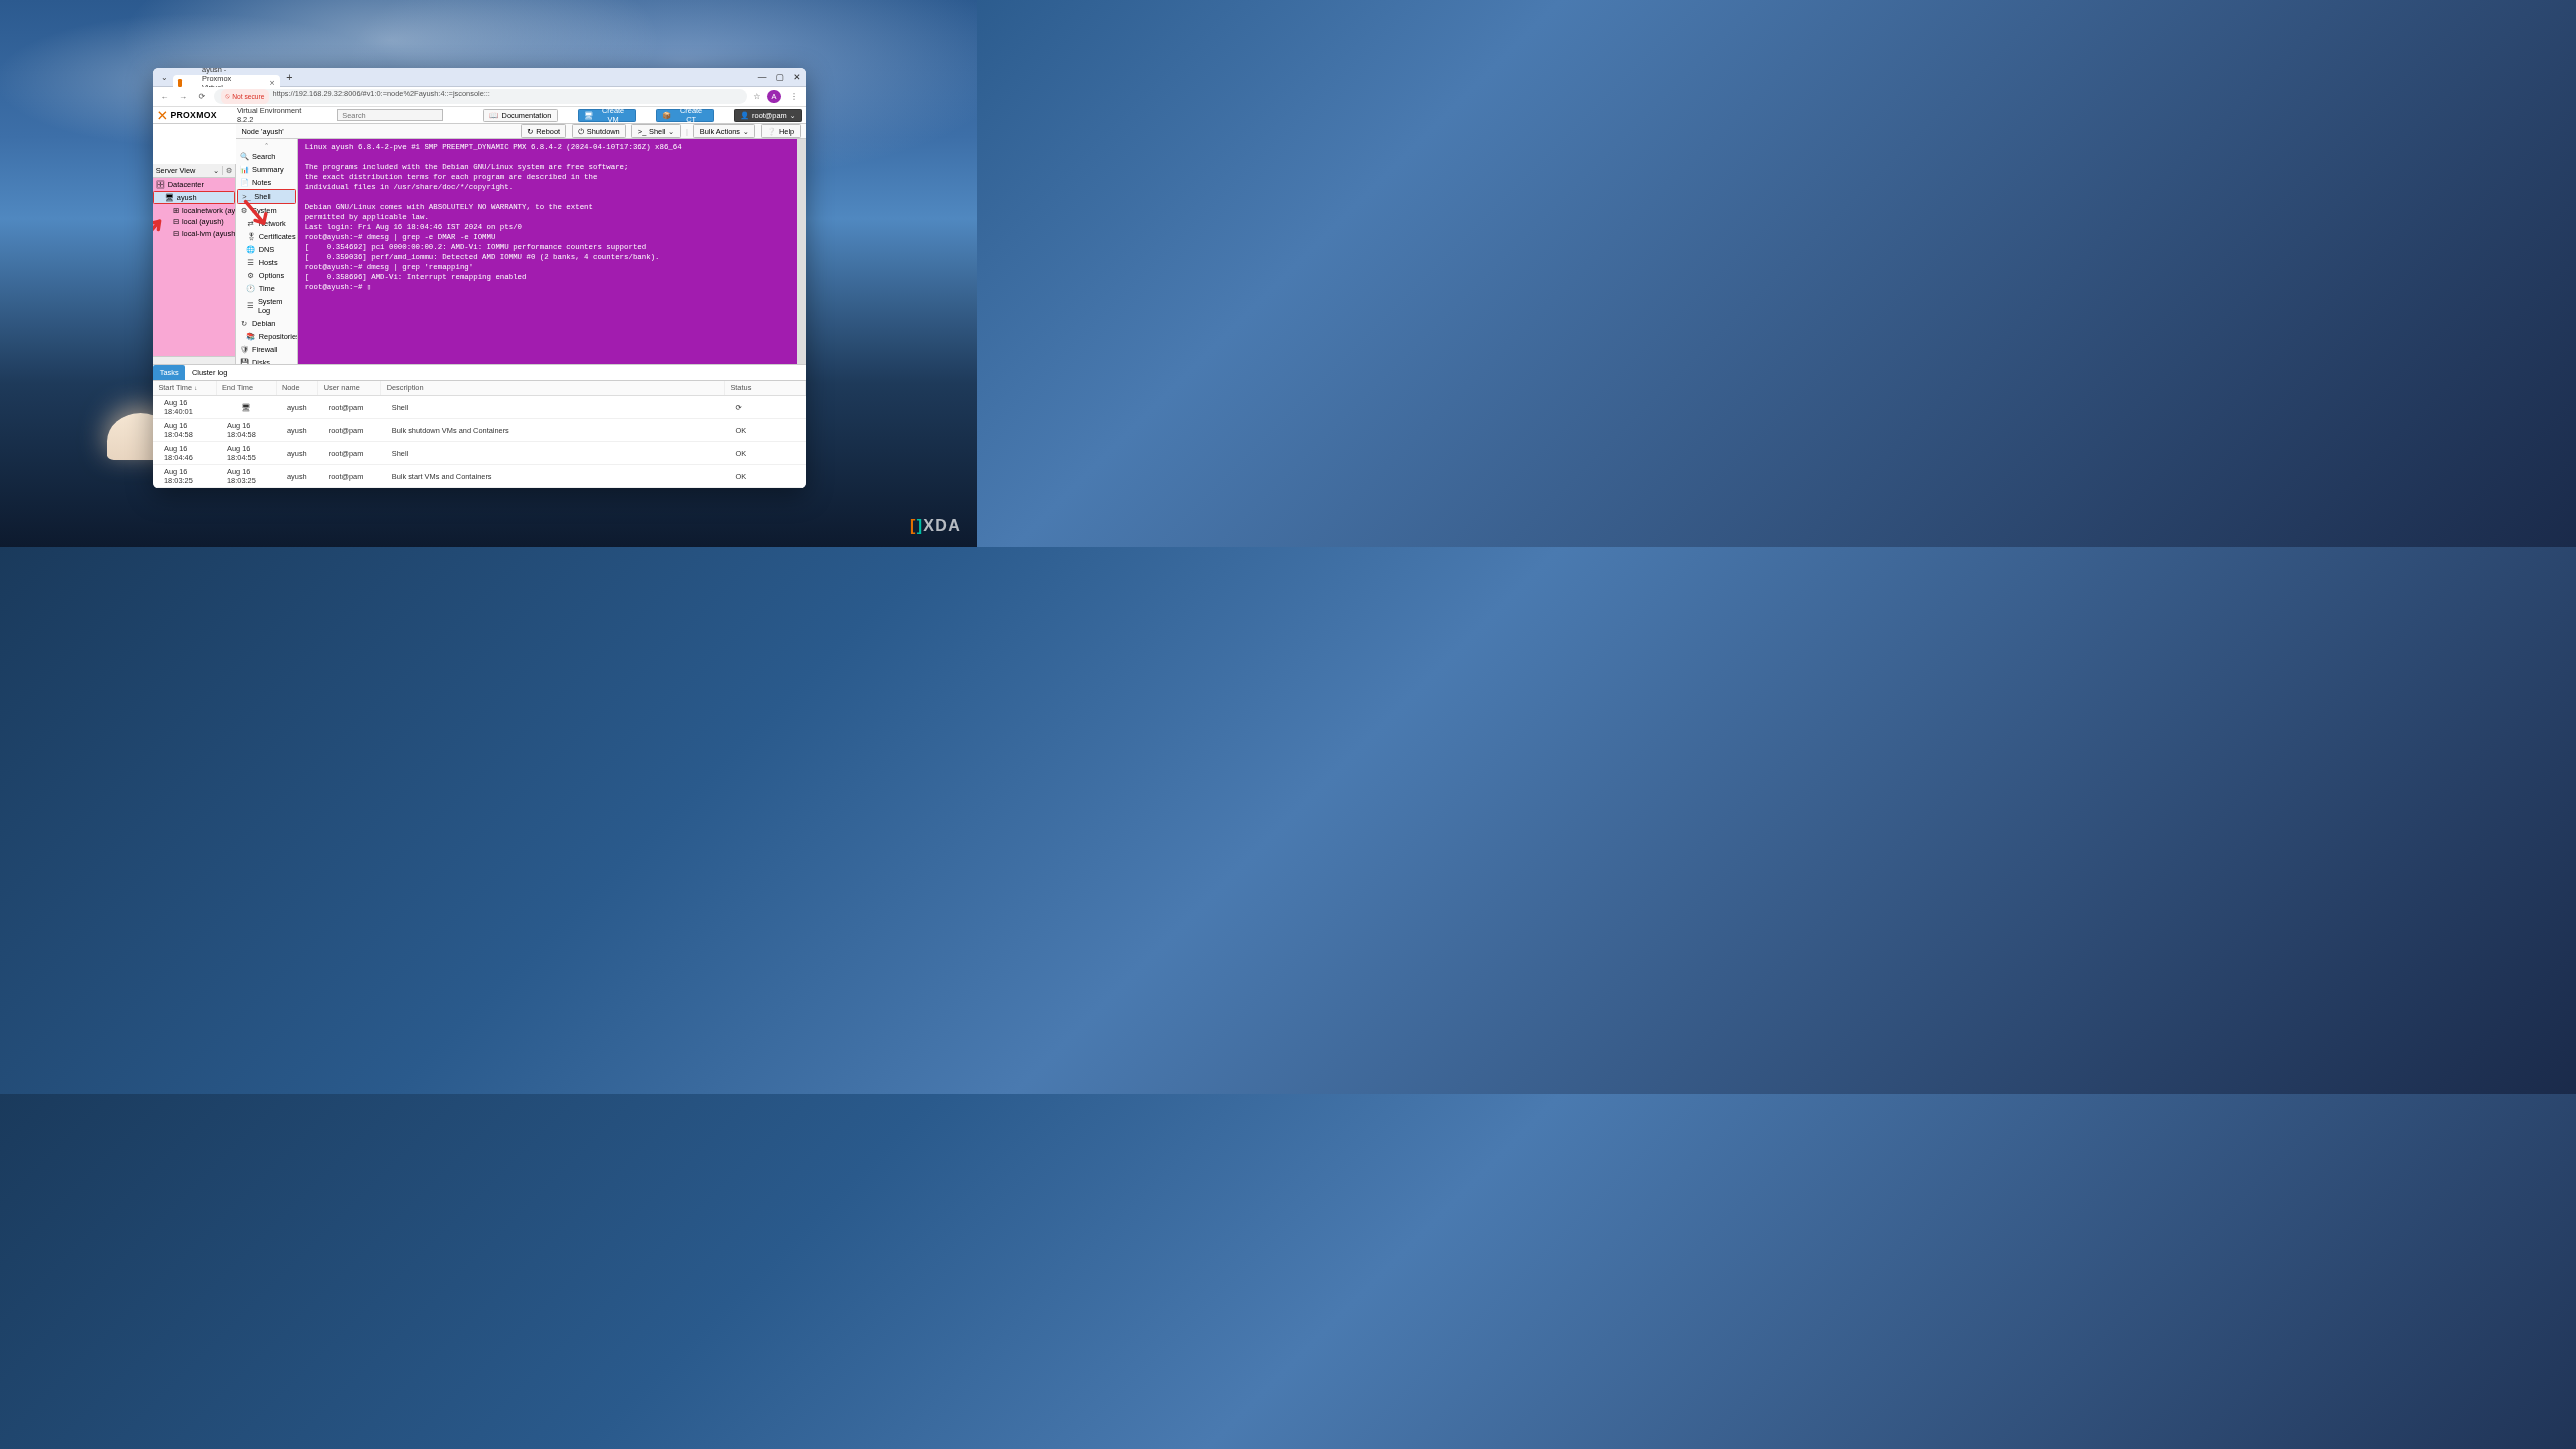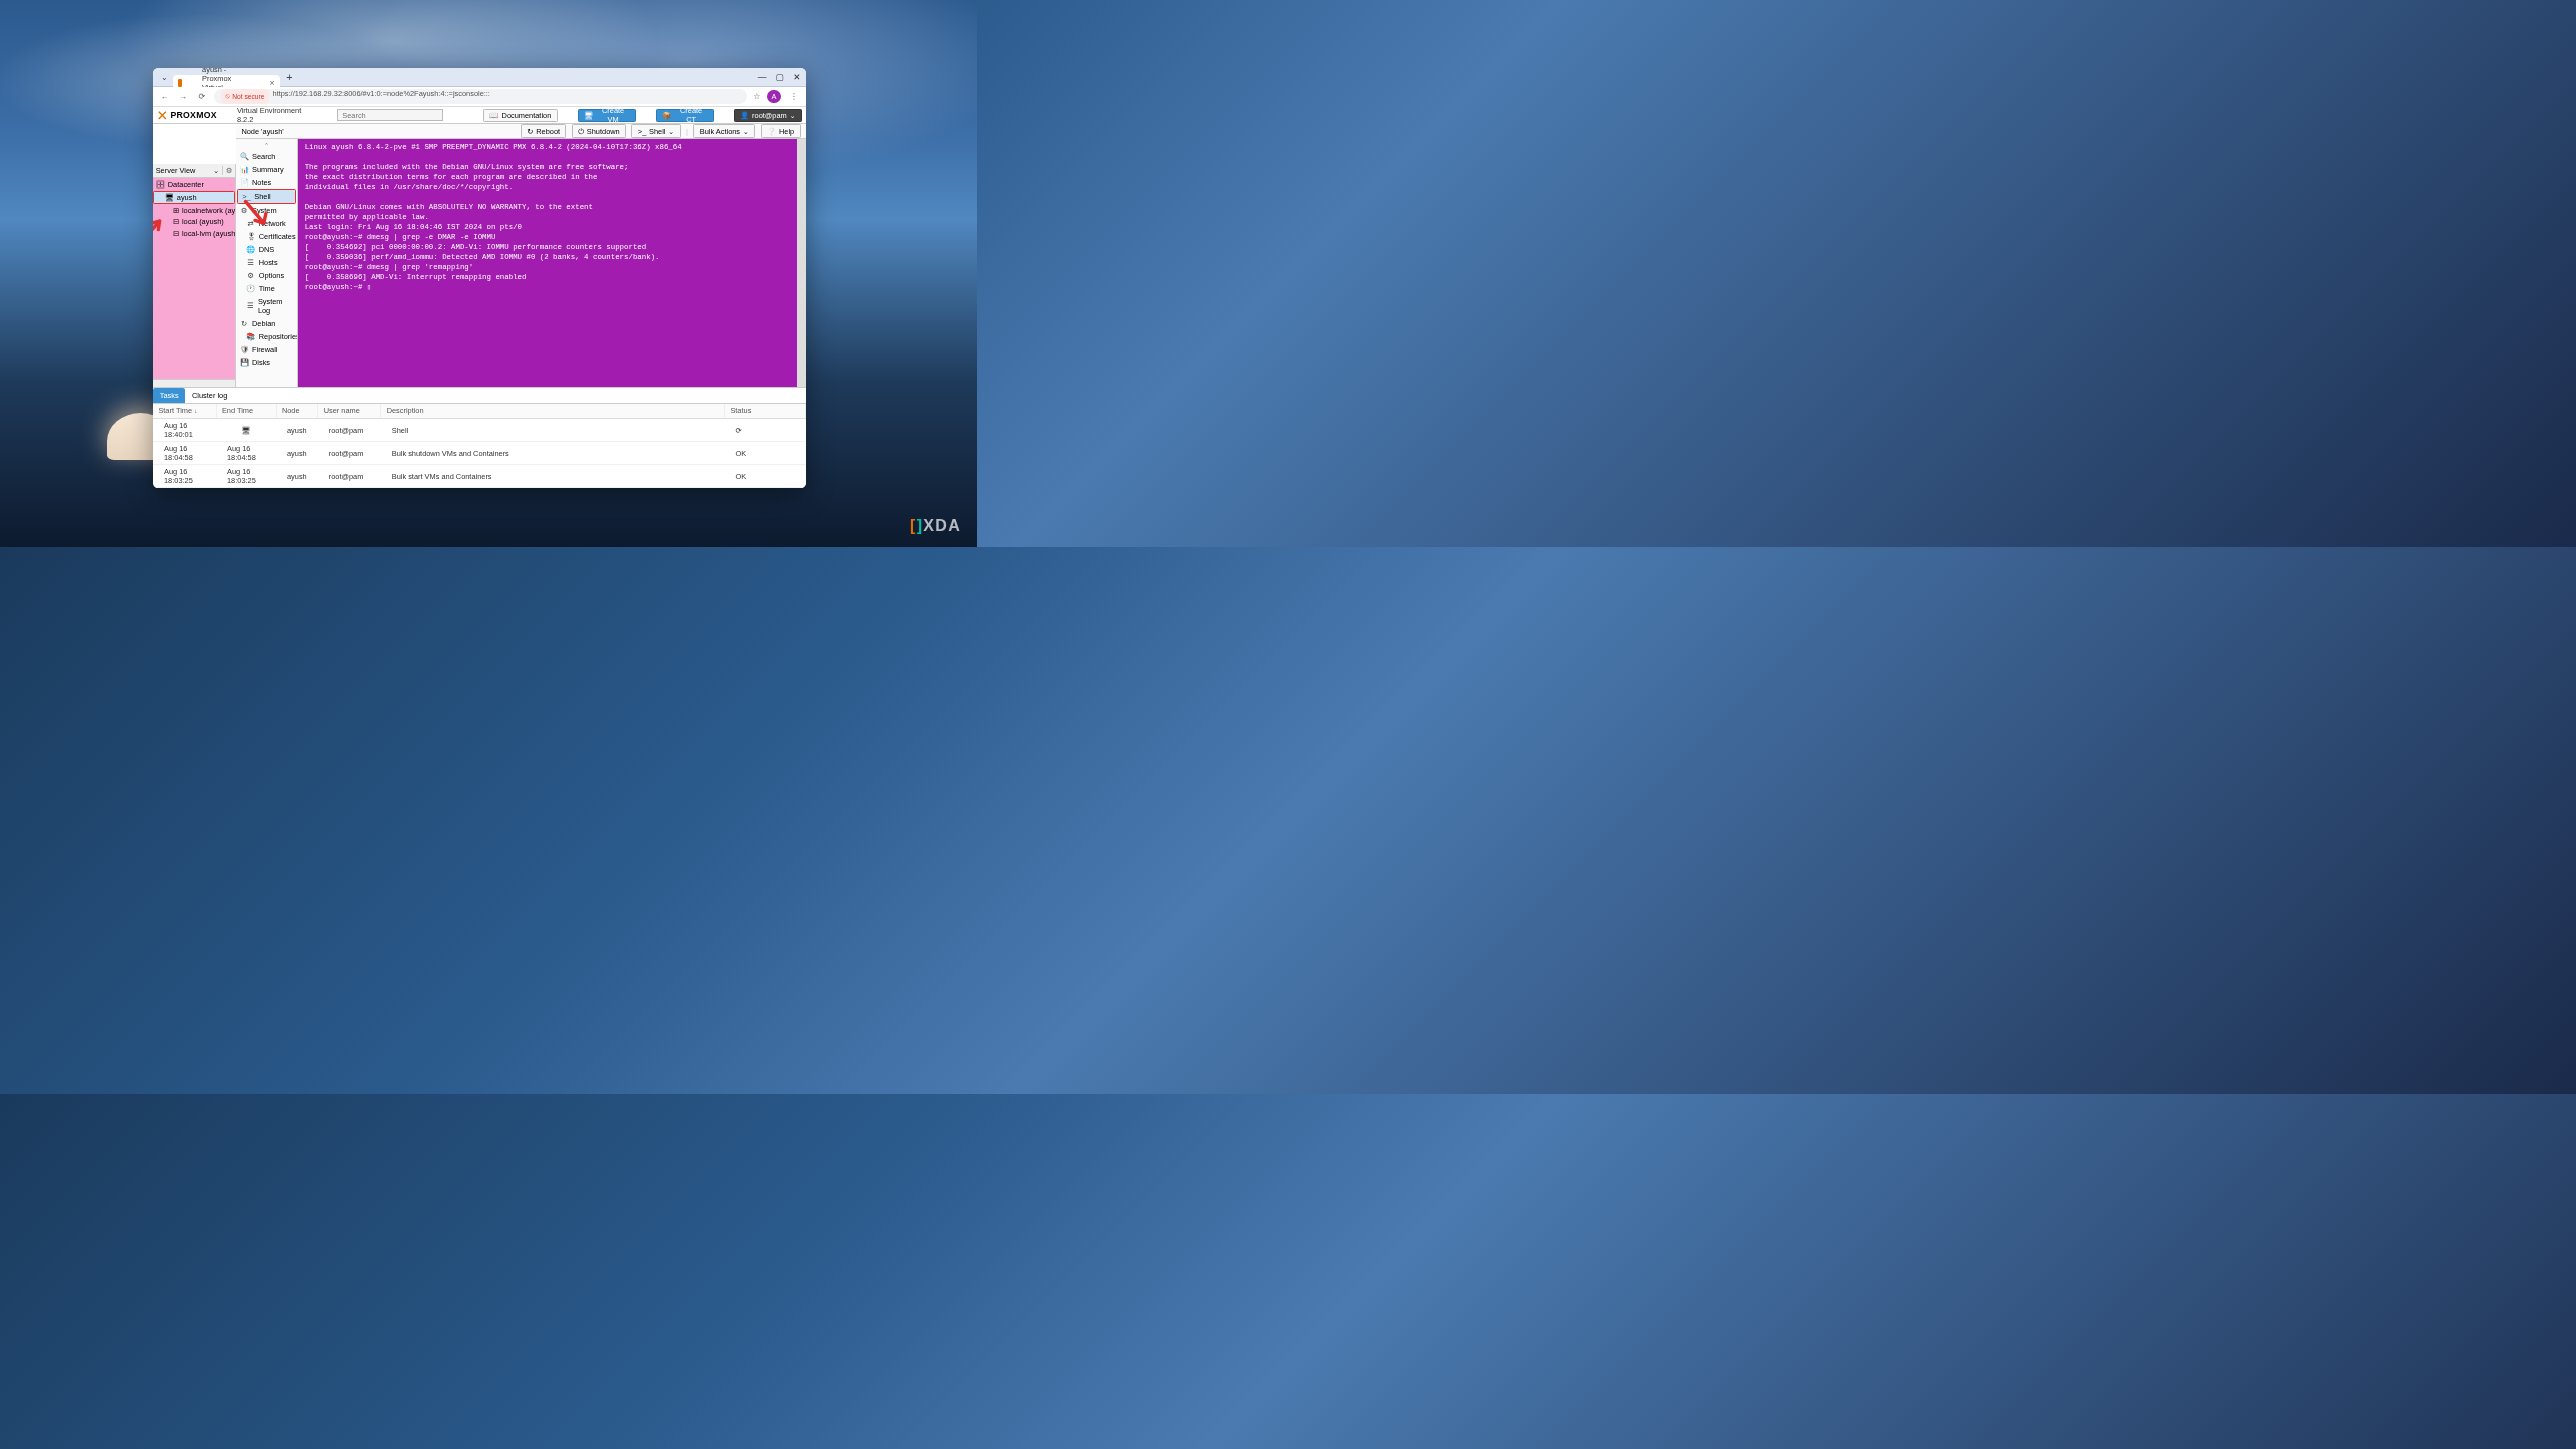--- a/index.html
+++ b/index.html
@@ -315,20 +315,28 @@
           </tr>
           <tr>
             <td>Aug 16 18:04:58</td>
             <td>Aug 16 18:04:58</td>
             <td>ayush</td>
             <td>root@pam</td>
             <td>Bulk shutdown VMs and Containers</td>
             <td>OK</td>
           </tr>
           <tr>
+            <td>Aug 16 18:04:46</td>
+            <td>Aug 16 18:04:55</td>
+            <td>ayush</td>
+            <td>root@pam</td>
+            <td>Shell</td>
+            <td>OK</td>
+          </tr>
+          <tr>
             <td>Aug 16 18:03:25</td>
             <td>Aug 16 18:03:25</td>
             <td>ayush</td>
             <td>root@pam</td>
             <td>Bulk start VMs and Containers</td>
             <td>OK</td>
           </tr>
         </tbody>
     </table>
   </div>

